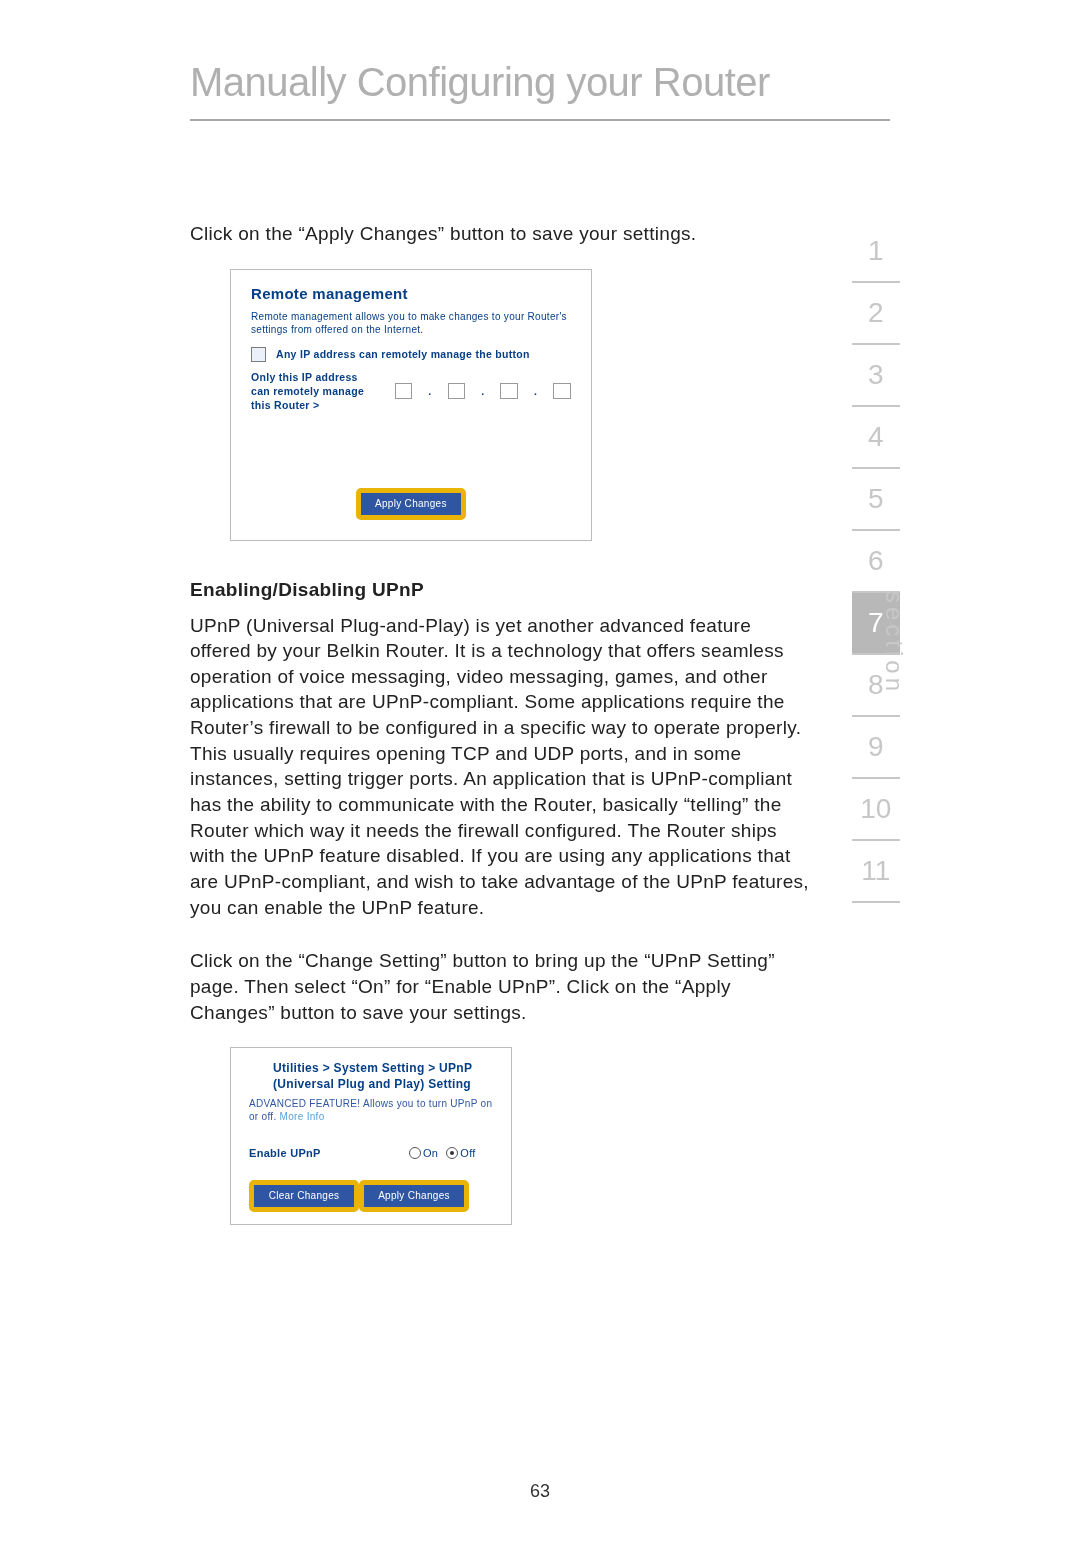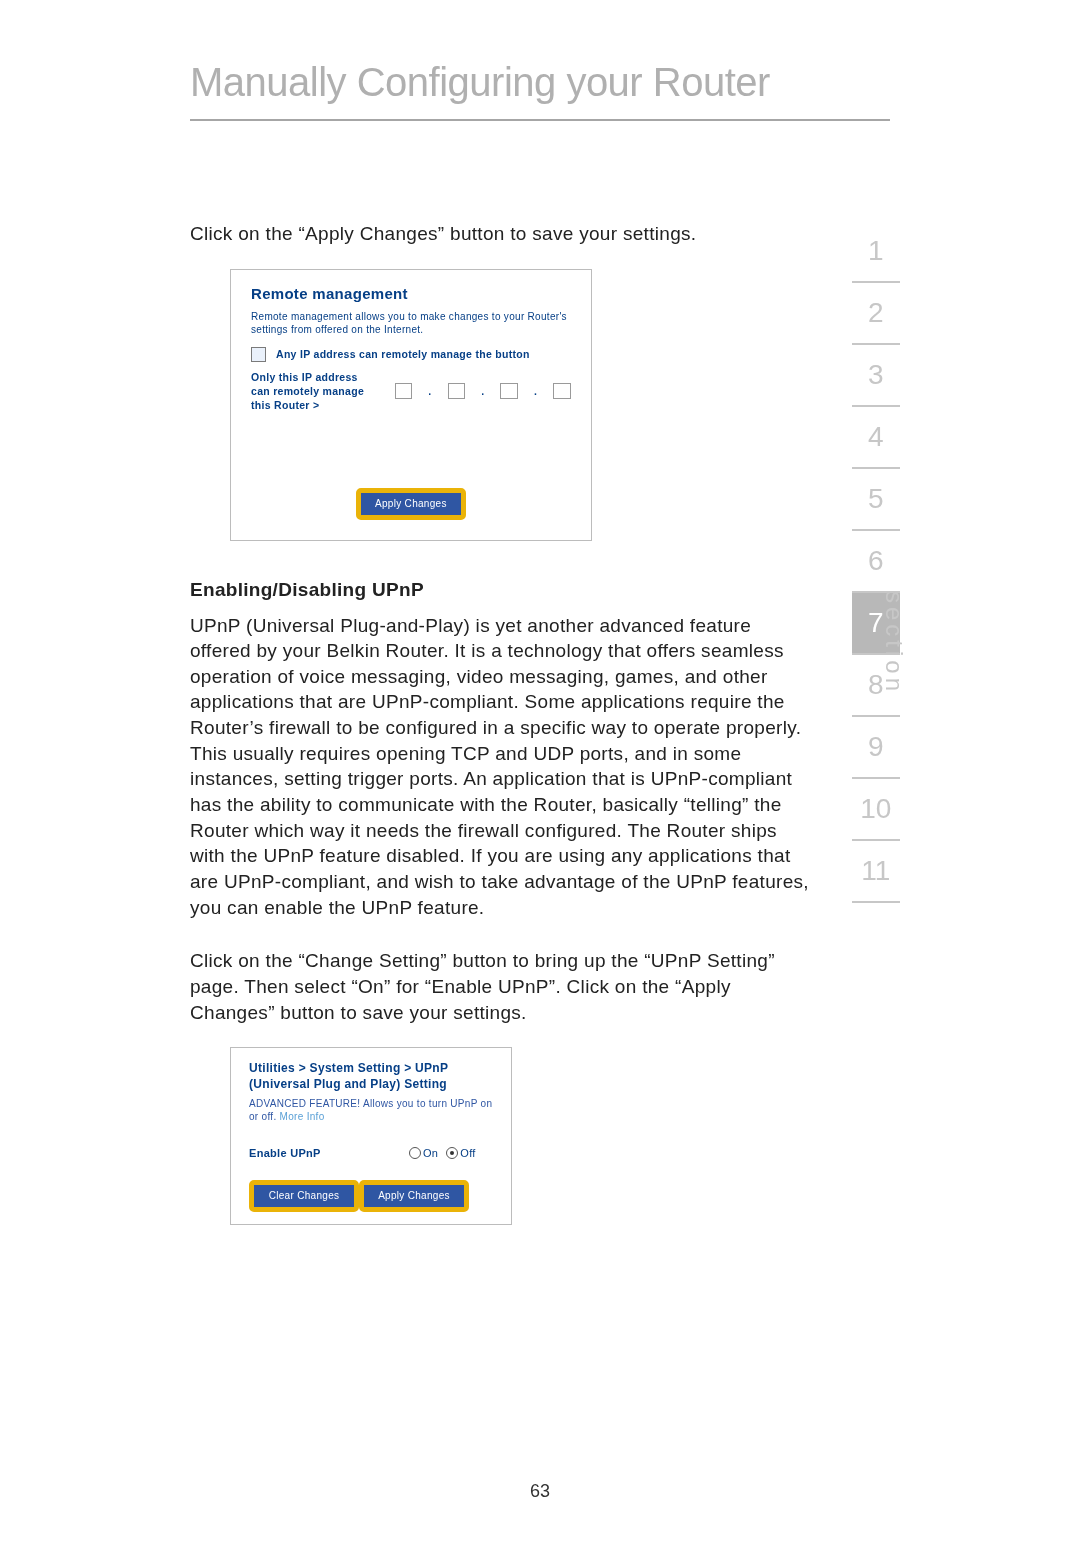--- a/index.html
+++ b/index.html
@@ -174,20 +174,21 @@
     margin-bottom: 30px;
   }
   .ss2-inner {
     padding: 12px 18px 12px 18px;
   }
   .ss2-crumb {
     color: #063f86;
     font-weight: 700;
     font-size: 12px;
     margin-bottom: 4px;
+    margin-left: 24px;
   }
   .ss2-desc {
     color: #2f56a3;
     font-size: 10px;
   }
   .ss2-desc .more {
     color: #5aa0d6;
   }
   .ss2-row {
     display: flex;

